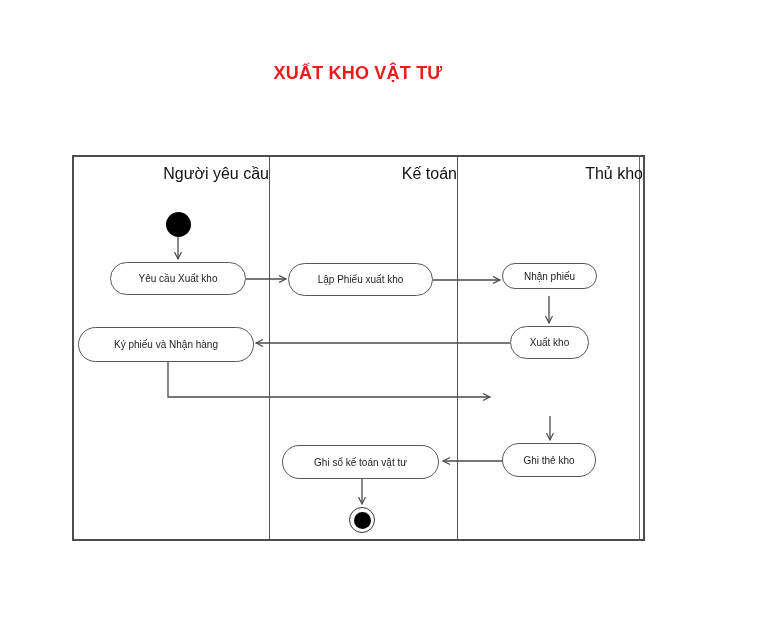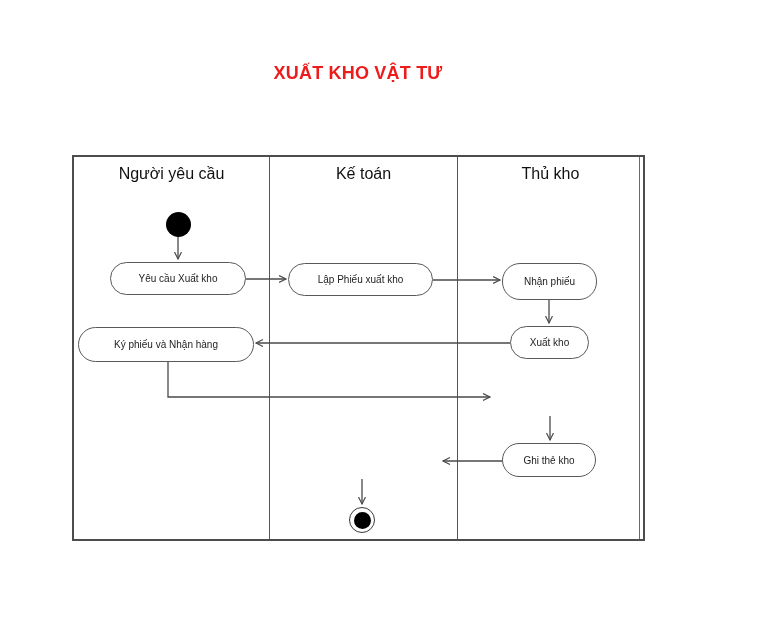--- a/index.html
+++ b/index.html
@@ -34,21 +34,21 @@
     background: #555555;
   }
   .lane-divider.d1 { left: 194.5px; }
   .lane-divider.d2 { left: 382.5px; }
   .inner-right-line {
     position: absolute; top: 0; bottom: 0; right: 3px; width: 1.2px;
     background: #6a6a6a;
   }
   .lane-label {
     position: absolute; top: 7px; height: 20px;
-    text-align: center; font-size: 16px; color: #111111;
+    text-align: right; font-size: 16px; color: #111111;
     line-height: 20px;
   }
   .lane-label.l1 { left: 0; width: 195px; }
   .lane-label.l2 { left: 196px; width: 187px; }
   .lane-label.l3 { left: 384px; width: 185px; }
 
   .activity {
     position: absolute;
     border: 1.4px solid #595959;
     border-radius: 18px;
@@ -131,31 +131,34 @@
   </div>
 
   <div class="activity" style="left:110px; top:262px; width:136px; height:33px;">
     <span>Yêu cầu Xuất kho</span>
   </div>
 
   <div class="activity" style="left:288px; top:263px; width:145px; height:33px;align-items:center;">
     <span>Lập Phiếu xuất kho</span>
   </div>
 
-  <div class="activity" style="left:502px; top:263px; width:95px; height:37px;">
+  <div class="activity" style="left:502px; top:263px; width:95px; height:26px;">
     <span>Nhận phiếu</span>
   </div>
 
   <div class="activity" style="left:510px; top:326px; width:79px; height:33px;">
     <span>Xuất kho</span>
   </div>
 
   <div class="activity" style="left:78px; top:327px; width:176px; height:35px;">
     <span>Ký phiếu và Nhận hàng</span>
   </div>
 
 
   <div class="activity" style="left:502px; top:443px; width:94px; height:34px;">
     <span>Ghi thẻ kho</span>
   </div>
 
+  <div class="activity" style="left:282px; top:445px; width:157px; height:34px;">
+    <span>Ghi sổ kế toán vật tư</span>
+  </div>
 
 </div>
 
 </body></html>

